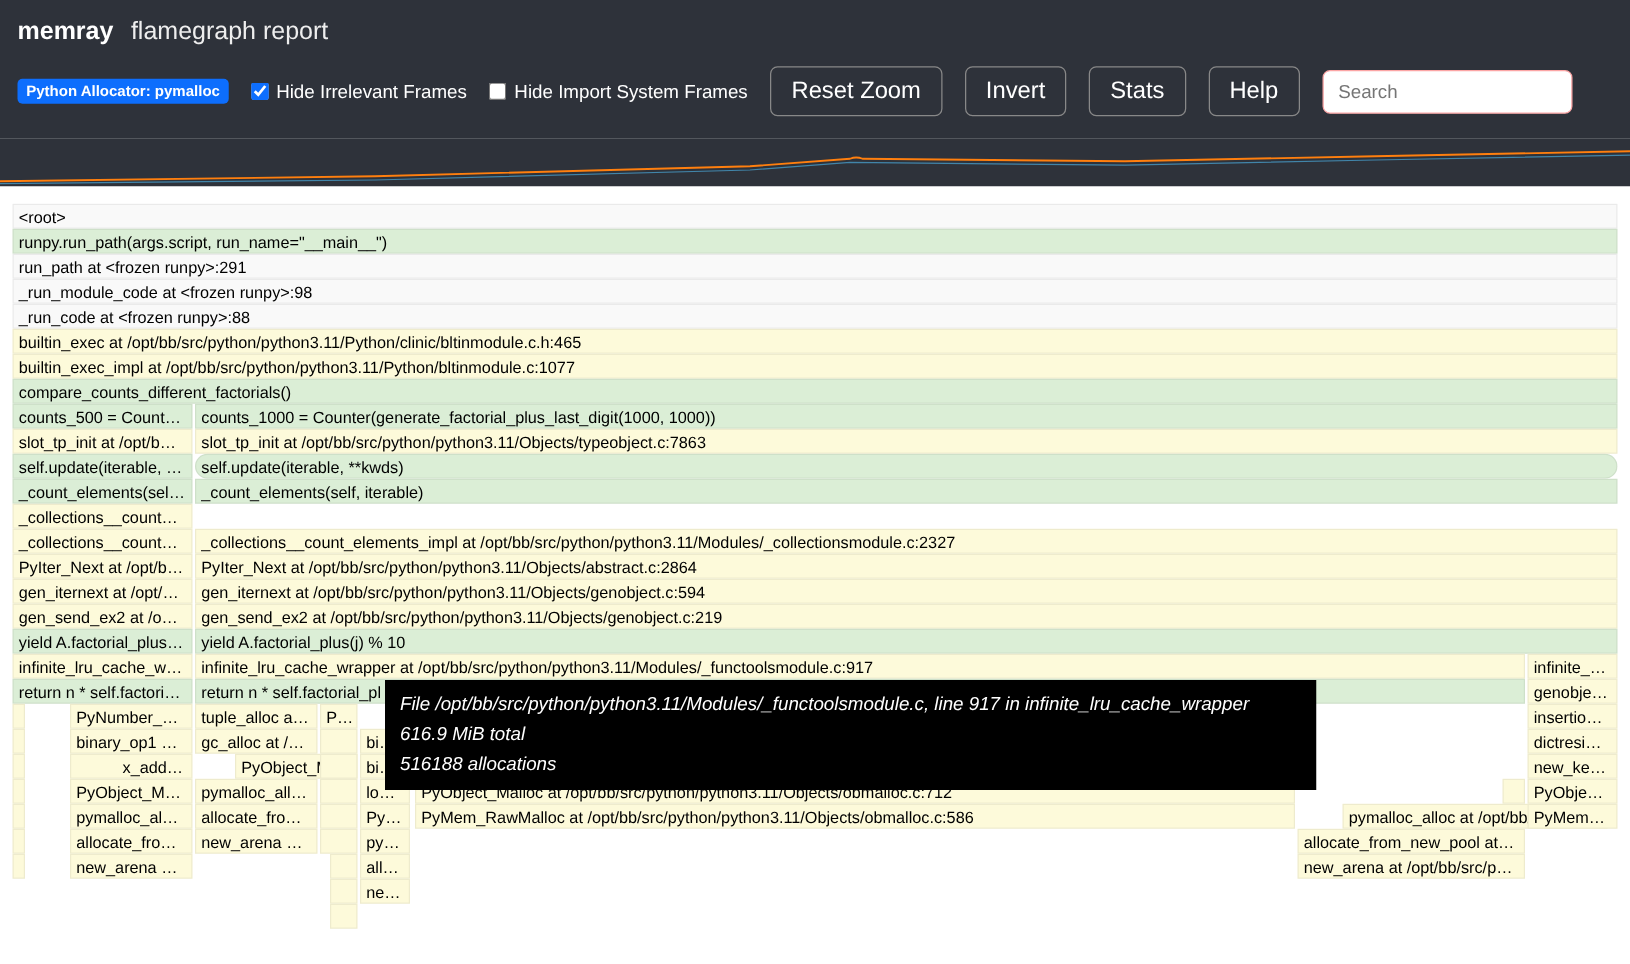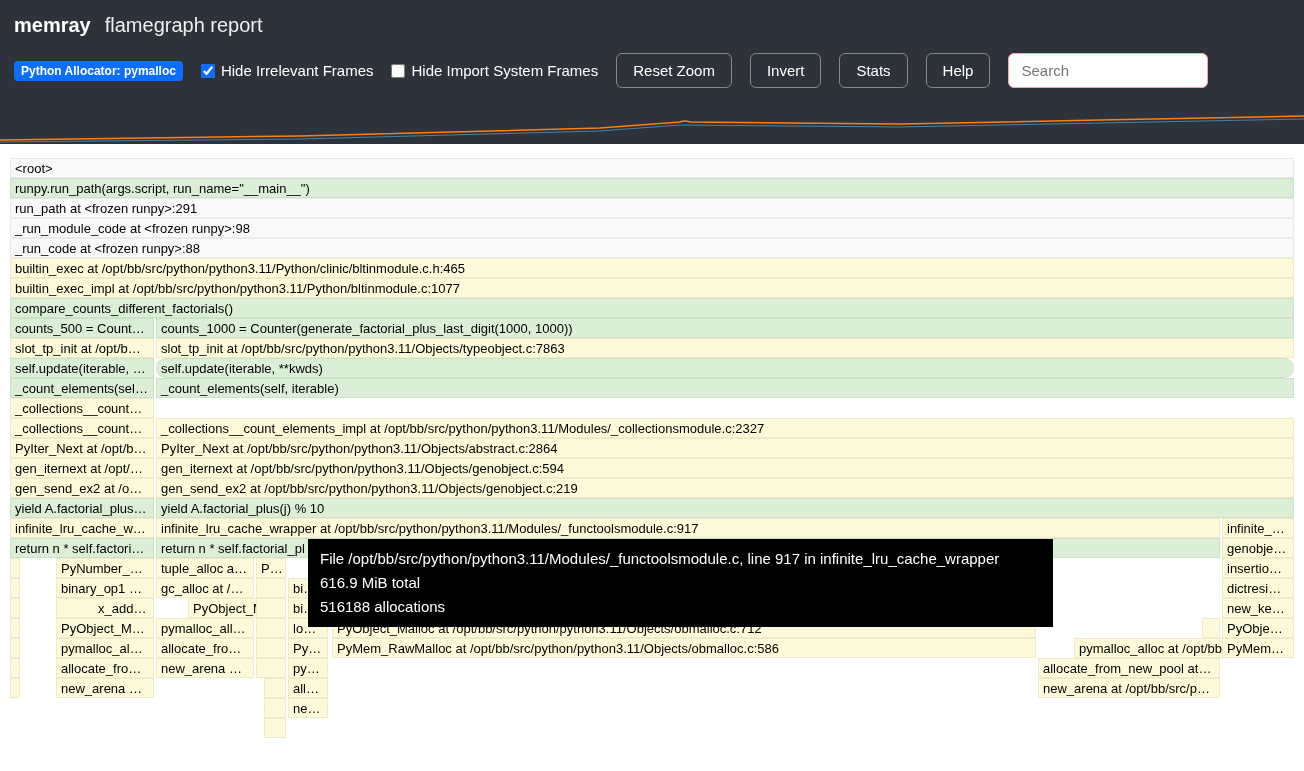--- a/index.html
+++ b/index.html
@@ -38,21 +38,21 @@
     border-radius: 4px;
   }
   .chk-wrap { display: flex; align-items: center; gap: 6px; font-size: 15px; }
   .chk-wrap input { width: 14px; height: 14px; accent-color: #0d6efd; }
   .btn {
     background: transparent;
     color: #fff;
     border: 1px solid #888;
     border-radius: 6px;
     padding: 8px 16px;
-    font-size: 15px;
+    font-size: 19px;
     cursor: pointer;
   }
   .search {
     background: #fff;
     border: 1px solid #fca5a5;
     border-radius: 6px;
     padding: 8px 12px;
     font-size: 15px;
     width: 200px;
     color: #333;
@@ -269,18 +269,18 @@
       <div class="cell c-yellow" style="left: 278px; width: 40px;">allo…</div>
       <div class="cell c-yellow" style="left: 1028px; width: 182px;">new_arena at /opt/bb/src/p…</div>
     </div>
     <div class="row">
       <div class="cell c-yellow" style="left: 254px; width: 22px;"></div>
       <div class="cell c-yellow" style="left: 278px; width: 40px;">new…</div>
     </div>
     <div class="row">
       <div class="cell c-yellow" style="left: 254px; width: 22px;"></div>
     </div>
-    <div class="tooltip" id="tt" style="left:308px; top:381px;">
+    <div class="tooltip" id="tt" style="left:308px; top:381px;font-style:italic;">
     <div>File /opt/bb/src/python/python3.11/Modules/_functoolsmodule.c, line 917 in infinite_lru_cache_wrapper</div>
     <div>616.9 MiB total</div>
     <div>516188 allocations</div>
   </div>
   </div>
 
 </body></html>

